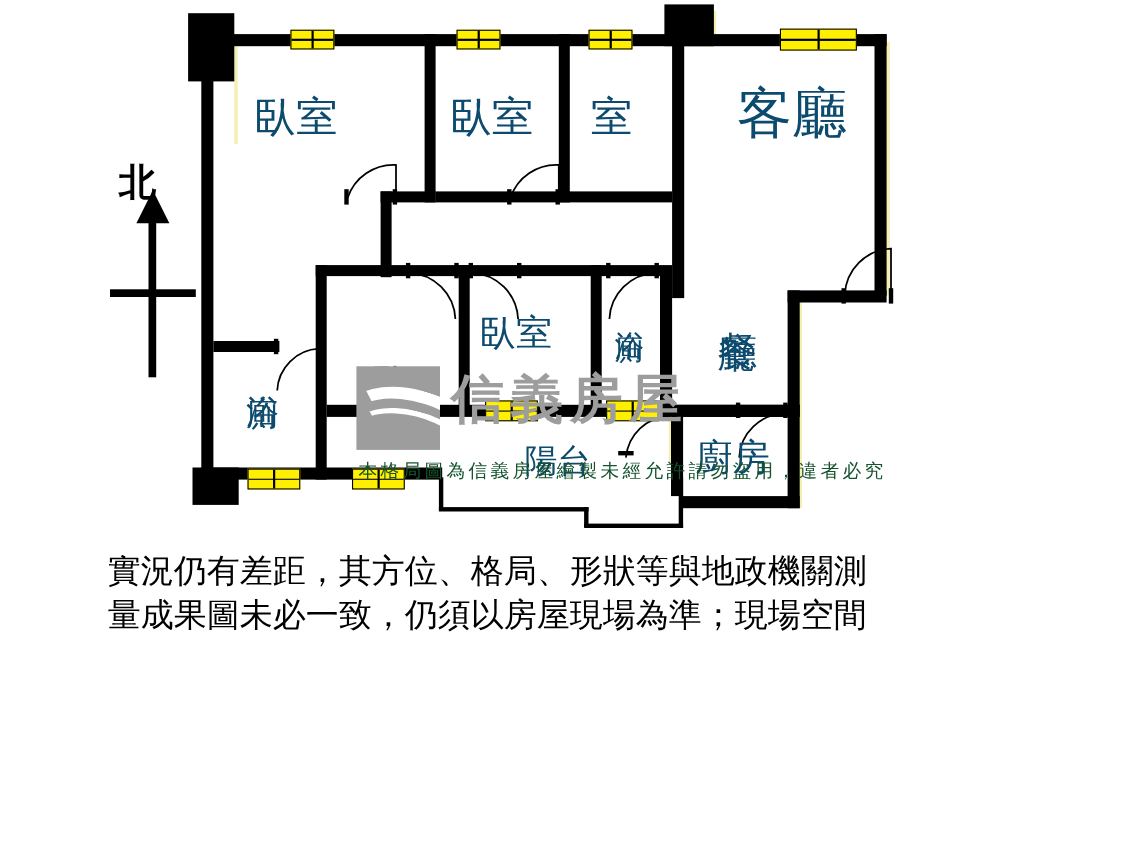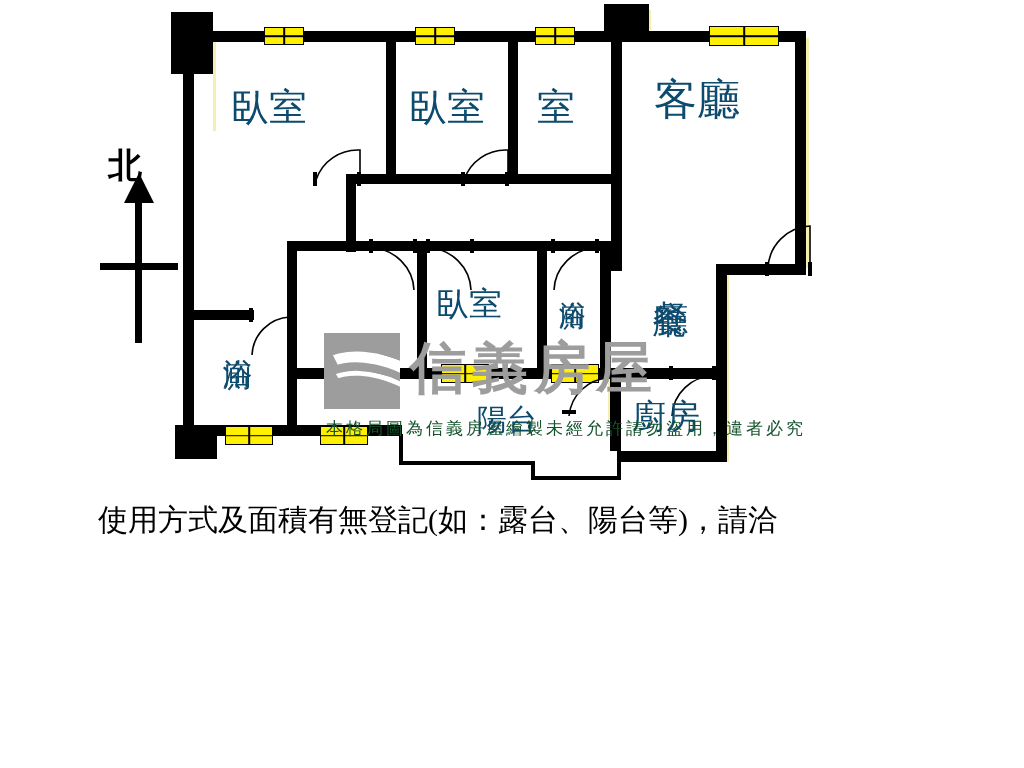--- a/index.html
+++ b/index.html
@@ -70,21 +70,21 @@
     border-left-color:transparent;border-bottom-color:transparent;
     transform:rotate(18deg);
   }
   #wm .mark .sw2{
     position:absolute;width:96px;height:44px;border:5px solid #fff;
     border-radius:50%;left:-4px;top:40px;
     border-left-color:transparent;border-bottom-color:transparent;
     transform:rotate(14deg);
   }
   #wm .big{
-    position:absolute;left:86px;top:-2px;font-size:56px;font-weight:bold;
+    position:absolute;left:86px;top:-2px;font-size:48px;font-weight:bold;
     color:#9d9d9d;letter-spacing:6px;white-space:nowrap;
     font-family:"Liberation Serif","DejaVu Serif",serif;
   }
   #wm .small{
     position:absolute;left:2px;top:84px;font-size:17px;color:#14532d;
     letter-spacing:3px;white-space:nowrap;
     font-family:"Liberation Serif","DejaVu Serif",serif;
   }
 
   
@@ -221,21 +221,21 @@
   <div class="wl" style="left:399px;top:434px;width:4px;height:30px;"></div>
   <div class="wl" style="left:399px;top:461px;width:136px;height:4px;"></div>
   <div class="wl" style="left:531px;top:461px;width:4px;height:18px;"></div>
   <div class="wl" style="left:531px;top:476px;width:90px;height:4px;"></div>
   <div class="wl" style="left:617px;top:434px;width:4px;height:46px;"></div>
   <div class="w" style="left:610px;top:379px;width:11px;height:72px;"></div>
 
   <span class="lbl" style="left:231px;top:88px;font-size:38px;">臥室</span>
   <span class="lbl" style="left:409px;top:88px;font-size:38px;">臥室</span>
   <span class="lbl" style="left:537px;top:88px;font-size:38px;">室</span>
-  <span class="lbl" style="left:654px;top:78px;font-size:43px;">客廳</span>
+  <span class="lbl" style="left:670px;top:78px;font-size:50px;">客廳</span>
 
   <span class="lbl v" style="left:221px;top:335px;font-size:30px;line-height:1.12;">浴廁</span>
   <span class="lbl v" style="left:335px;top:308px;font-size:32px;line-height:1.12;">臥室</span>
   <span class="lbl" style="left:436px;top:288px;font-size:33px;">臥室</span>
   <span class="lbl v" style="left:557px;top:280px;font-size:27px;line-height:1.12;">浴廁</span>
   <span class="lbl v" style="left:650px;top:272px;font-size:36px;line-height:1.12;">餐廳</span>
   <span class="lbl" style="left:632px;top:400px;font-size:34px;">廚房</span>
   <span class="lbl" style="left:477px;top:405px;font-size:30px;">陽台</span>
 
   <div id="wm" style="left:324px;top:333px;">
@@ -250,14 +250,15 @@
   <div id="compass" style="left:100px;top:143px;">
     <div class="n">北</div>
     <div class="head"></div>
     <div class="shaft"></div>
     <div class="bar"></div>
   </div>
 
 </div>
 
 <div id="disclaimer">
-  <p>使用方式及面積有無登記(如：露台、陽台等)，請洽</p>
+  <p>實況仍有差距，其方位、格局、形狀等與地政機關測</p>
+  <p>量成果圖未必一致，仍須以房屋現場為準；現場空間</p>
 </div>
 
 </body></html>

